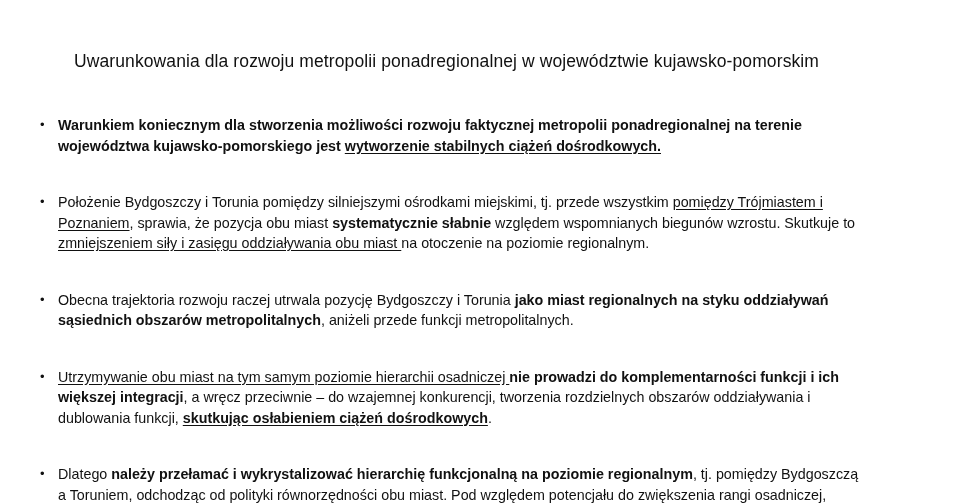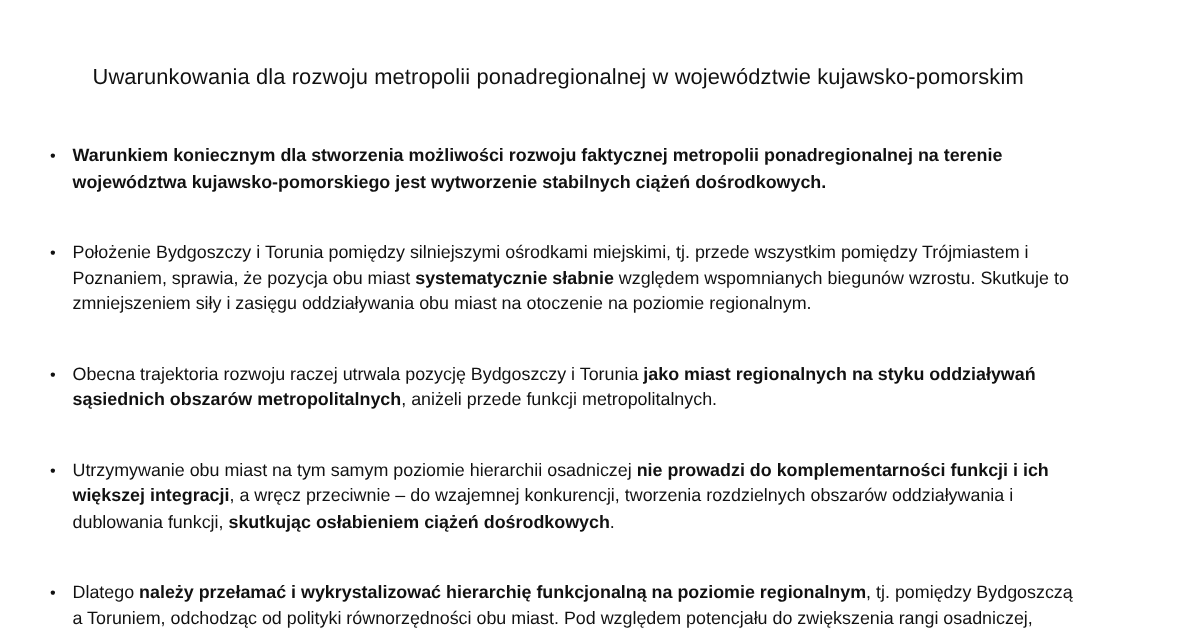--- a/index.html
+++ b/index.html
@@ -46,21 +46,21 @@
   }
   .bullet-list li .marker {
     position: absolute;
     left: 0;
     top: 0;
     font-size: 13px;
     line-height: 20.5px;
     color: #111111;
   }
   .b { font-weight: 700; }
-  .u { text-underline-offset: 2px; text-align: right; }
+  .u { text-decoration: underline; text-underline-offset: 2px; text-align: right; }
 </style>
 </head>
 <body>
 
 <div class="slide">
   <h1 class="slide-title">Uwarunkowania dla rozwoju metropolii ponadregionalnej w województwie kujawsko-pomorskim</h1>
   <ul class="bullet-list">
       <li><span class="marker">•</span><span><span class="b">Warunkiem koniecznym dla stworzenia możliwości rozwoju faktycznej metropolii ponadregionalnej na terenie województwa kujawsko-pomorskiego jest </span><span class="b u">wytworzenie stabilnych ciążeń dośrodkowych.</span></span></li>
       <li><span class="marker">•</span><span><span>Położenie Bydgoszczy i Torunia pomiędzy silniejszymi ośrodkami miejskimi, tj. przede wszystkim </span><span class="u">pomiędzy Trójmiastem i Poznaniem</span><span>, sprawia, że pozycja obu miast </span><span class="b">systematycznie słabnie</span><span> względem wspomnianych biegunów wzrostu. Skutkuje to </span><span class="u">zmniejszeniem siły i zasięgu oddziaływania obu miast </span><span>na otoczenie na poziomie regionalnym.</span></span></li>
       <li><span class="marker">•</span><span><span>Obecna trajektoria rozwoju raczej utrwala pozycję Bydgoszczy i Torunia </span><span class="b">jako miast regionalnych na styku oddziaływań sąsiednich obszarów metropolitalnych</span><span>, aniżeli przede funkcji metropolitalnych.</span></span></li>

